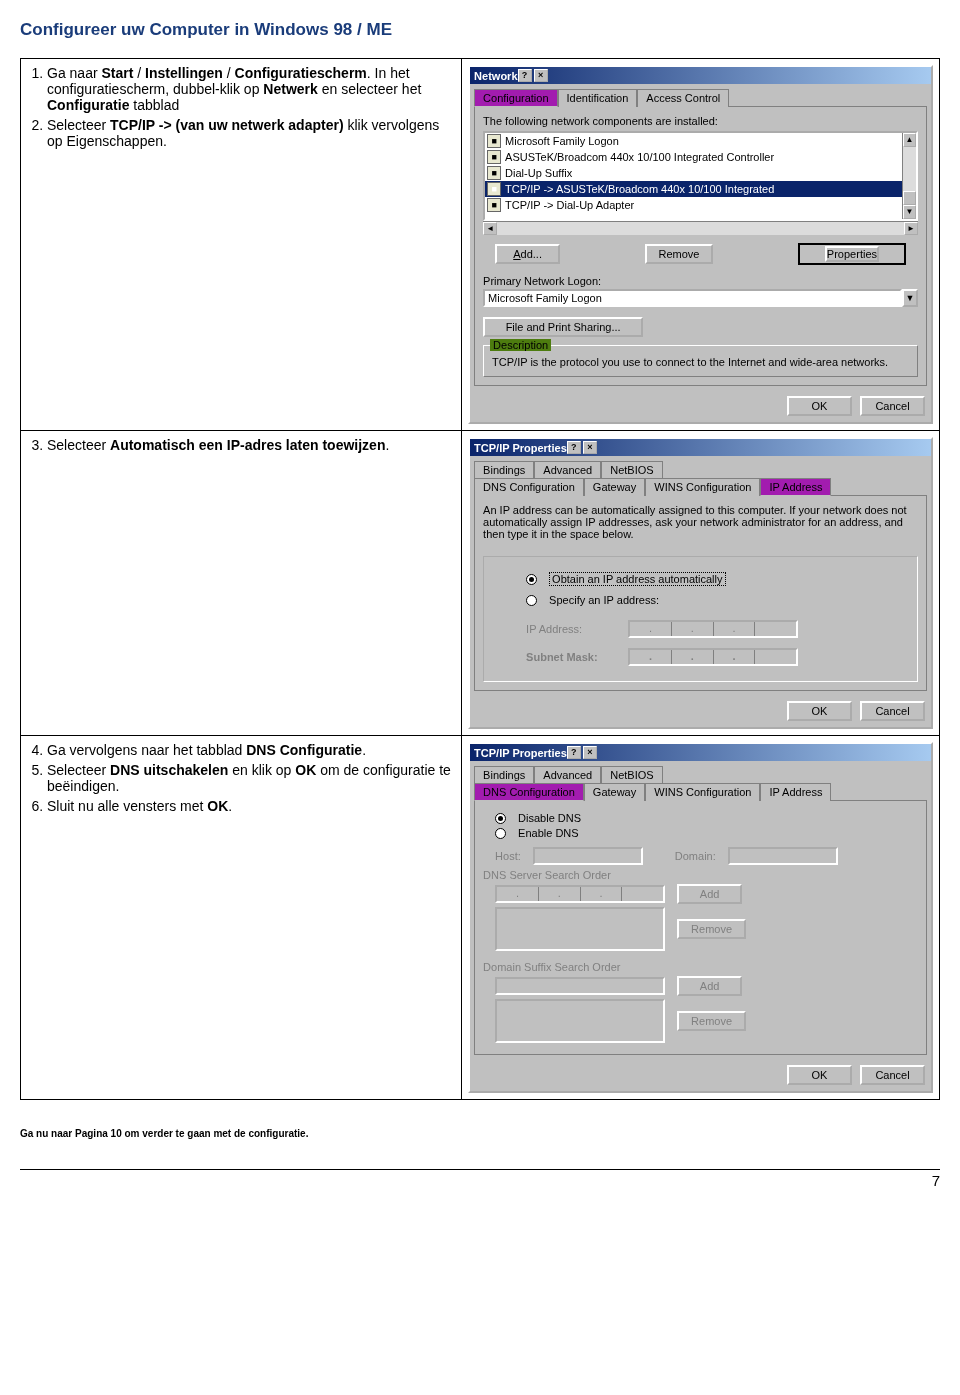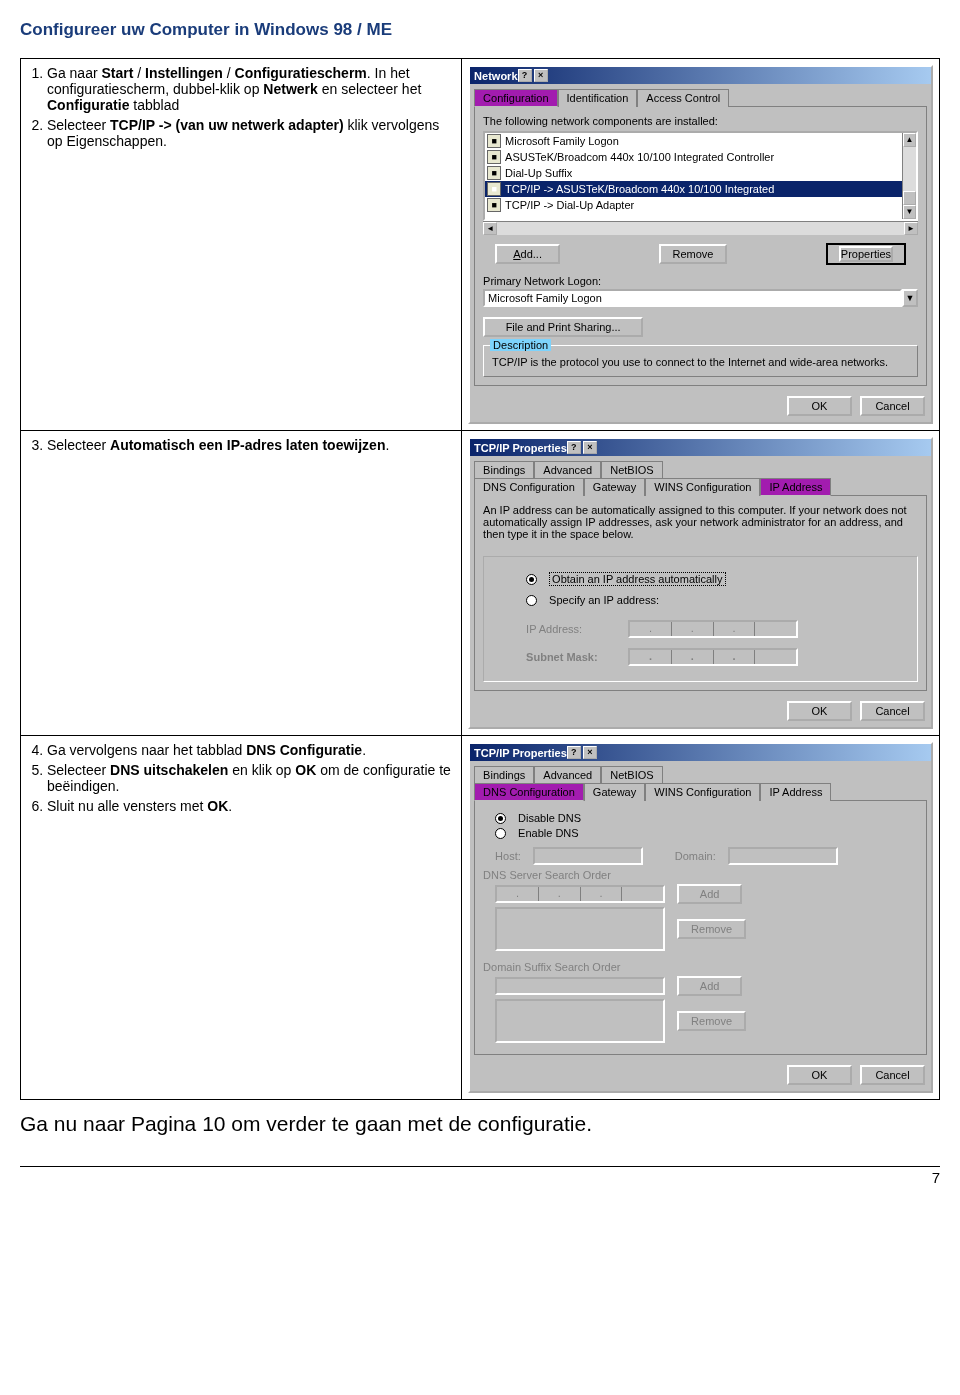--- a/index.html
+++ b/index.html
@@ -60,50 +60,50 @@
     border:1px solid #808080; border-bottom:none;
     padding:2px 8px; background:#c0c0c0; font-size:11px;
     position:relative; top:1px;
   }
   .tab.active { background:#a21caf; border-bottom:1px solid #c0c0c0; z-index:2; }
   .tabpanel { border:1px solid #808080; margin:0 4px 4px 4px; padding:8px; background:#c0c0c0; }
   .btn {
     border:2px outset #fff; background:#c0c0c0; padding:2px 12px;
     font-size:11px; min-width:65px; text-align:center;
   }
-  .btn.default { border:2px solid #000; padding:1px 11px; }
+  .btn.default { border:2px solid #000; padding:1px 25px; }
   .btn.default .inner { border:2px outset #fff; padding:0 0; display:block;}
   .sunken { border:2px inset #fff; background:#fff; }
   .sunken-gray { border:2px inset #fff; background:#c0c0c0; }
   .label { color:#000; }
   .shadow-label { color:#808080; }
   .row { display:flex; align-items:center; gap:12px; margin:3px 12px;}
   .listbox { height:90px; overflow:hidden; position:relative;}
   .listitem { padding:1px 2px; display:flex; align-items:center; gap:4px;}
   .listitem.sel { background:#0a246a; color:#fff;}
   .ico { width:14px; height:14px; display:inline-block; border:1px solid #666; background:#e8e8d0; font-size:9px; text-align:center; line-height:12px;}
   .scrollbar-v { position:absolute; right:0; top:0; bottom:0; width:14px; background:#dcdcdc; border-left:1px solid #808080;}
   .sb-btn { height:14px; background:#c0c0c0; border:1px outset #fff; font-size:8px; text-align:center; line-height:12px;}
   .scrollbar-h { height:14px; background:#dcdcdc; border-top:1px solid #808080; display:flex;}
   .sb-btn-h { width:14px; background:#c0c0c0; border:1px outset #fff; font-size:8px; text-align:center; line-height:12px;}
   .group { border:1px solid #808080; border-top-color:#fff; border-left-color:#fff; position:relative; padding:10px 8px 8px 8px; margin-top:8px;}
-  .group .legend { position:absolute; top:-7px; left:6px; background:#7dd3fc; padding:0 3px; font-size:11px;}
+  .group .legend { position:absolute; top:-7px; left:6px; background:#4d7c0f; padding:0 3px; font-size:11px;}
   .dlg-btns { display:flex; justify-content:flex-end; gap:8px; padding:6px; }
   .radio { width:11px; height:11px; border:1px solid #000; border-radius:50%; background:#fff; display:inline-flex; align-items:center; justify-content:center;}
   .radio.checked::after { content:""; width:5px; height:5px; background:#000; border-radius:50%;}
   .ipbox { display:flex; border:2px inset #fff; background:#c0c0c0; width:170px; height:18px;}
   .ipbox span { flex:1; text-align:center; border-right:1px solid #808080; color:#808080;}
   .ipbox span:last-child{border-right:none;}
   .combo { display:flex; }
   .combo .cb-text { flex:1; border:2px inset #fff; background:#fff; padding:1px 3px; height:18px;}
   .combo .cb-arrow { width:16px; border:2px outset #fff; background:#c0c0c0; text-align:center; font-size:9px; line-height:14px;}
   .u { text-decoration: underline; }
 
   .footer-line { border-top:1px solid #000; margin-top:30px; padding-top:2px; text-align:right; font-size:15px;}
-  .after-text { margin-top:12px; font-size:21px; }
+  .after-text { margin-top:28px; font-size:10px;font-weight:bold; }
 </style>
 </head>
 <body>
 
 <div class="section-title">Configureer uw Computer in Windows 98 / ME</div>
 
 <table class="main-table">
 
 <tbody>
       <tr>

